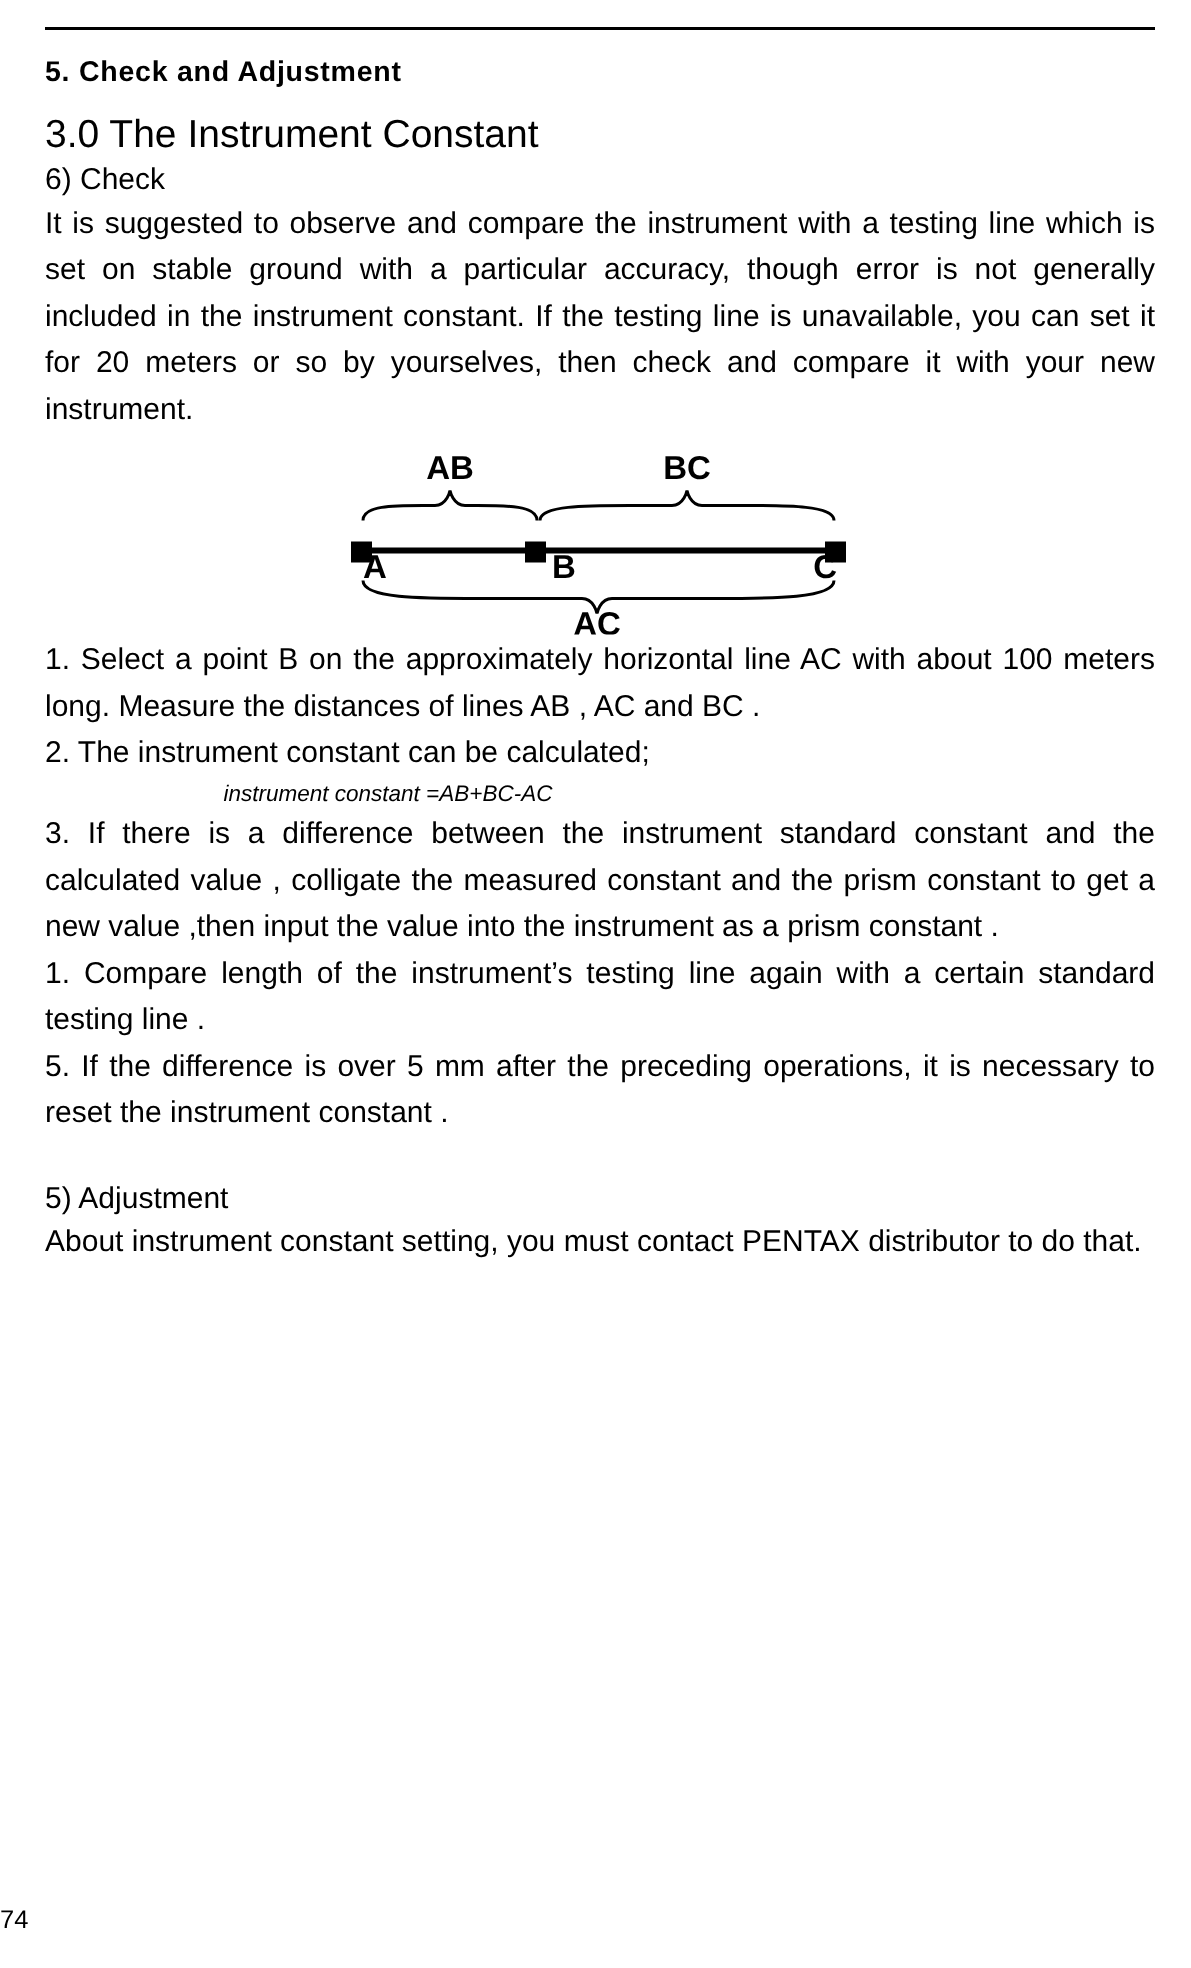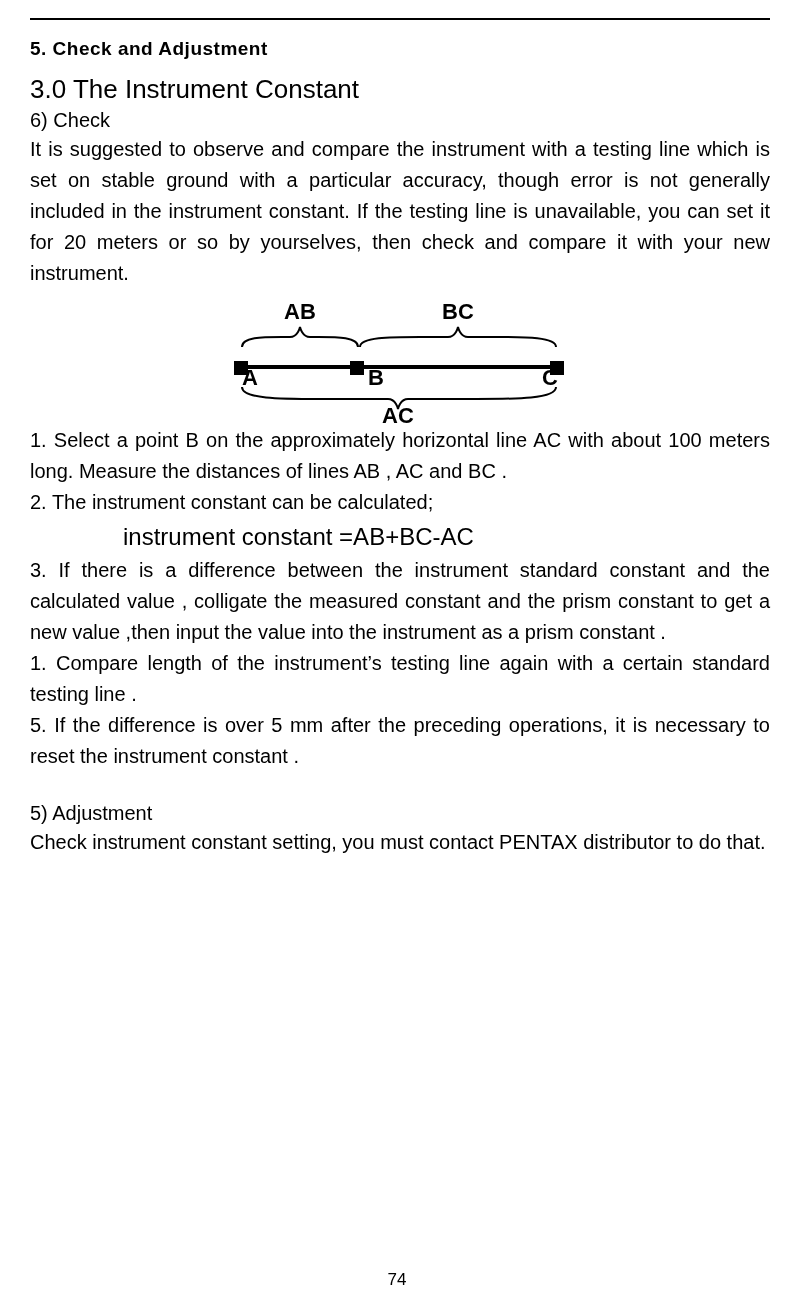--- a/index.html
+++ b/index.html
@@ -35,31 +35,31 @@
     font-size: 20px;
     line-height: 1.55;
     text-align: justify;
     text-justify: inter-word;
   }
   .diagram {
     display: block;
     margin: 8px auto 2px auto;
   }
   .formula-indent {
-    font-size: 24px;
-    margin-left: 93px;
+    font-size: 15px;
+    margin-left: 119px;
     line-height: 1.55;
+    font-style: italic;
   }
   .gap { height: 30px; }
   .page-number {
     position: absolute;
     bottom: 22px;
     width: 100%;
     left: 0;
-    text-align: center;
     font-size: 17px;
   }
 </style>
 </head>
 <body>
 
 <div class="top-rule"></div>
 
 <div class="h1">5. Check and Adjustment</div>
 
@@ -94,15 +94,15 @@
 <div class="body-text">1. Select a point B on the approximately horizontal line AC with about 100 meters long. Measure the distances of lines AB , AC and BC .</div>
 <div class="body-text">2. The instrument constant can be calculated;</div>
 <div class="formula-indent">instrument constant =AB+BC-AC</div>
 <div class="body-text">3. If there is a difference between the instrument standard constant and the calculated value , colligate the measured constant and the prism constant to get a new value ,then input the value into the instrument as a prism constant .</div>
 <div class="body-text">1. Compare length of the instrument’s testing line again with a certain standard testing line .</div>
 <div class="body-text">5. If the difference is over 5 mm after the preceding operations, it is necessary to reset the instrument constant .</div>
 
 <div class="gap"></div>
 
 <div class="sub">5) Adjustment</div>
-<div class="body-text">Check instrument constant setting, you must contact PENTAX distributor to do that.</div>
+<div class="body-text">About instrument constant setting, you must contact PENTAX distributor to do that.</div>
 
 <div class="page-number">74</div>
 
 </body></html>

